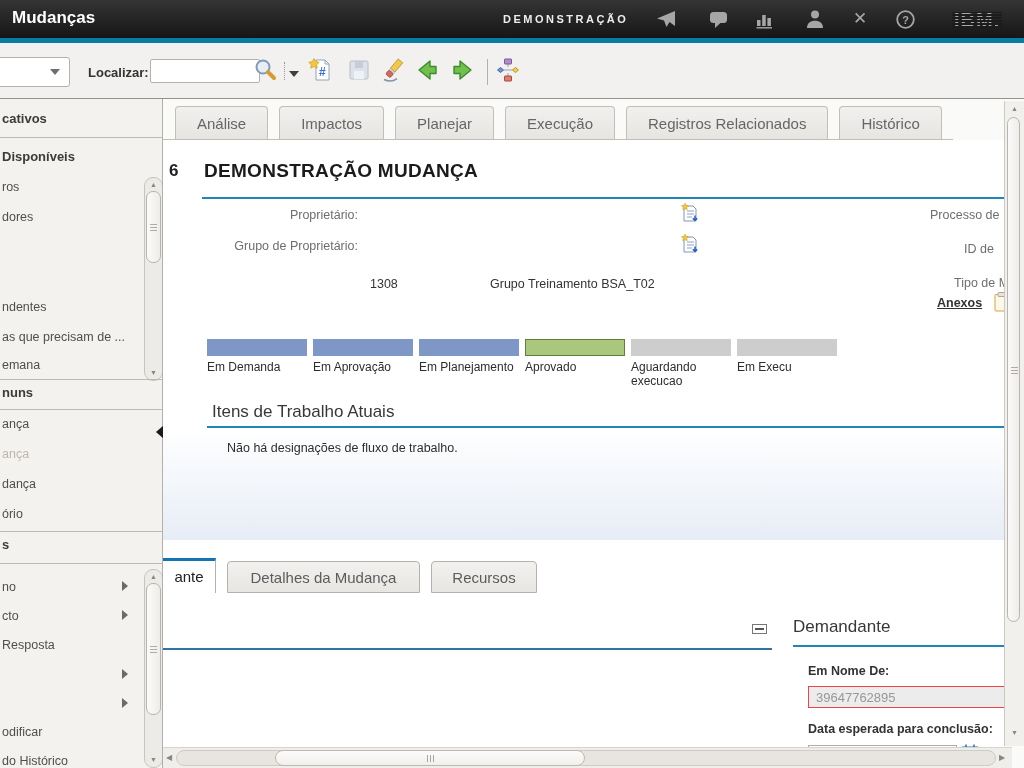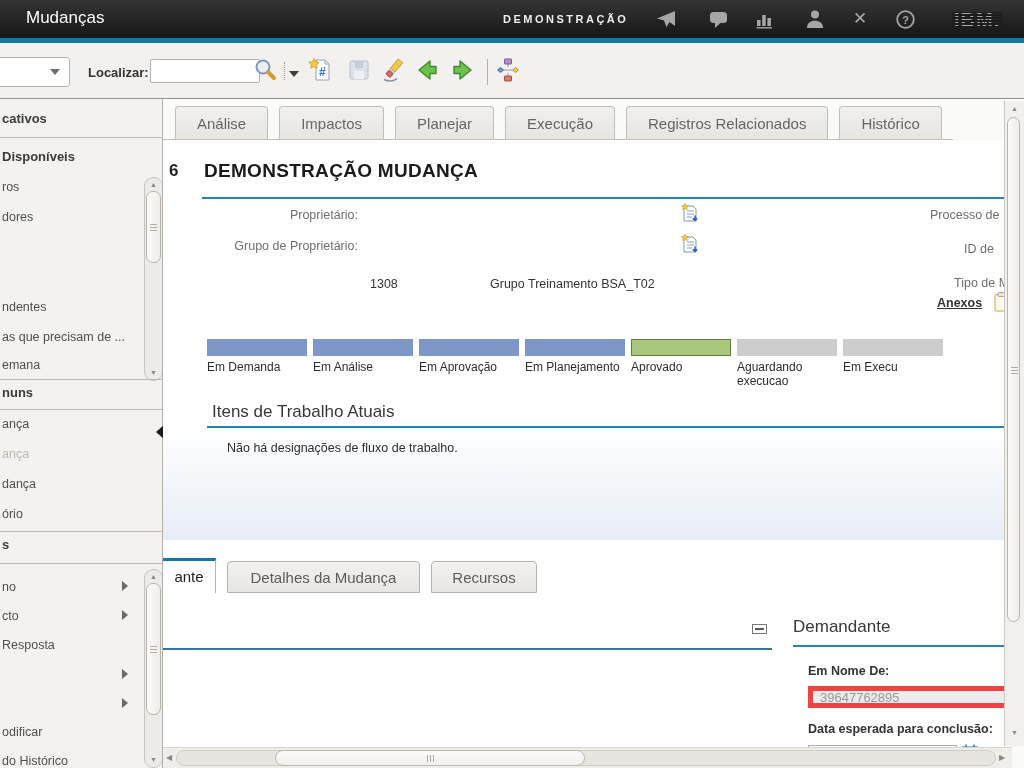--- a/index.html
+++ b/index.html
@@ -2,21 +2,21 @@
 <html><head>
 <meta charset="utf-8">
 <style>
   html,body{margin:0;padding:0;background:#888;}
   .screen{position:relative;width:1024px;height:768px;overflow:hidden;background:#fff;
           font-family:"Liberation Sans","DejaVu Sans",sans-serif;-webkit-font-smoothing:antialiased;}
   .abs{position:absolute;}
   
   .topbar{position:absolute;left:0;top:0;width:1024px;height:38px;
           background:linear-gradient(#343434,#161616);color:#fff;}
-  .app-title{position:absolute;left:26px;top:8px;font-size:17px;font-weight:normal;color:#fdfdfd;}
+  .app-title{position:absolute;left:12px;top:8px;font-size:17px;font-weight:bold;color:#fdfdfd;}
   .env-label{position:absolute;left:503px;top:13px;font-size:11px;font-weight:bold;
              letter-spacing:2.5px;color:#ededed;}
   .tb-ic{position:absolute;top:9px;width:24px;height:22px;text-align:center;cursor:pointer;}
   .close-glyph{font-size:17px;font-weight:bold;color:#a6a6a6;line-height:20px;}
   .ibm{position:absolute;left:954px;top:9px;font-size:20px;font-weight:900;color:#a8a8a8;
        letter-spacing:1px;}
   .ibm-stripes{position:absolute;left:-2px;top:1px;right:-2px;bottom:2px;
        background:repeating-linear-gradient(180deg,transparent 0 1.5px,#1c1c1c 1.5px 3px);}
   .accent{position:absolute;left:0;top:38px;width:1024px;height:5px;background:#0a7ca4;}
   
@@ -81,21 +81,21 @@
   .subtab{position:absolute;box-sizing:border-box;text-align:center;font-size:15px;cursor:pointer;}
   .subtab.active{left:0;top:418px;width:53px;height:35px;background:#fff;color:#222;
        border-top:3px solid #1574b4;border-right:1px solid #b5b2ad;line-height:32px;}
   .subtab.idle{top:421px;height:32px;line-height:32px;color:#5c5c5c;
        background:linear-gradient(#f2f1ef,#e8e6e3);border:1px solid #b5b2ad;border-radius:4px 4px 0 0;}
   .min-box{position:absolute;left:589px;top:484px;width:15px;height:10px;border:1px solid #777;
            box-sizing:border-box;cursor:pointer;}
   .min-box i{display:block;width:9px;height:2px;background:#555;margin:3px auto 0;}
   .pane-head{position:absolute;font-size:17px;color:#383838;}
   .ro-input{position:absolute;left:645px;top:546px;width:210px;height:22px;background:#ececec;
-            border:5px solid #ef4444;font-size:13px;color:#979797;padding:0 7px;box-sizing:border-box;}
+            border:1px solid #ef4444;font-size:13px;color:#979797;padding:0 7px;box-sizing:border-box;}
   .dt-input{position:absolute;left:645px;top:605px;width:149px;height:20px;background:#fff;
             border:1px solid #b0aca6;font-size:13px;color:#333;box-sizing:border-box;}
   .blabel{position:absolute;font-size:12.5px;font-weight:bold;color:#333;white-space:nowrap;}
   
   .hscroll{position:absolute;left:0;top:648px;width:849px;height:21px;background:#f0eeea;
            border-top:1px solid #d8d5d0;}
   .hs-track{position:absolute;left:13px;top:2px;width:820px;height:16px;background:#e8e5e0;
             border:1px solid #cfccc6;border-radius:9px;box-sizing:border-box;}
   .hs-thumb{position:absolute;left:112px;top:2px;width:310px;height:16px;border-radius:9px;
             background:linear-gradient(#fcfbfa,#f2f0ec);border:1px solid #bdb9b2;box-sizing:border-box;cursor:pointer;}
@@ -323,24 +323,20 @@
             </svg>
         </div>
 
         <div class="statusrow">
           <div class="step st-done">
               <div class="bar"></div>
               <div class="lbl">Em Demanda</div>
             </div>
           <div class="step st-done">
               <div class="bar"></div>
-              <div class="lbl">Em Análise</div>
-            </div>
-          <div class="step st-done">
-              <div class="bar"></div>
               <div class="lbl">Em Aprovação</div>
             </div>
           <div class="step st-done">
               <div class="bar"></div>
               <div class="lbl">Em Planejamento</div>
             </div>
           <div class="step st-current">
               <div class="bar"></div>
               <div class="lbl">Aprovado</div>
             </div>

